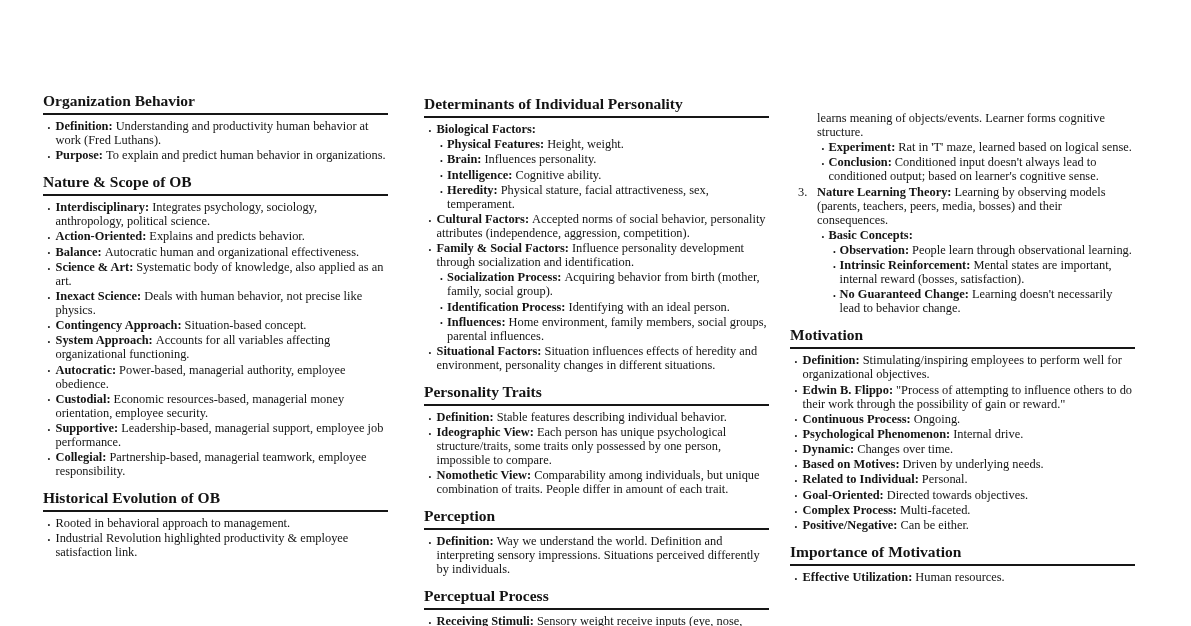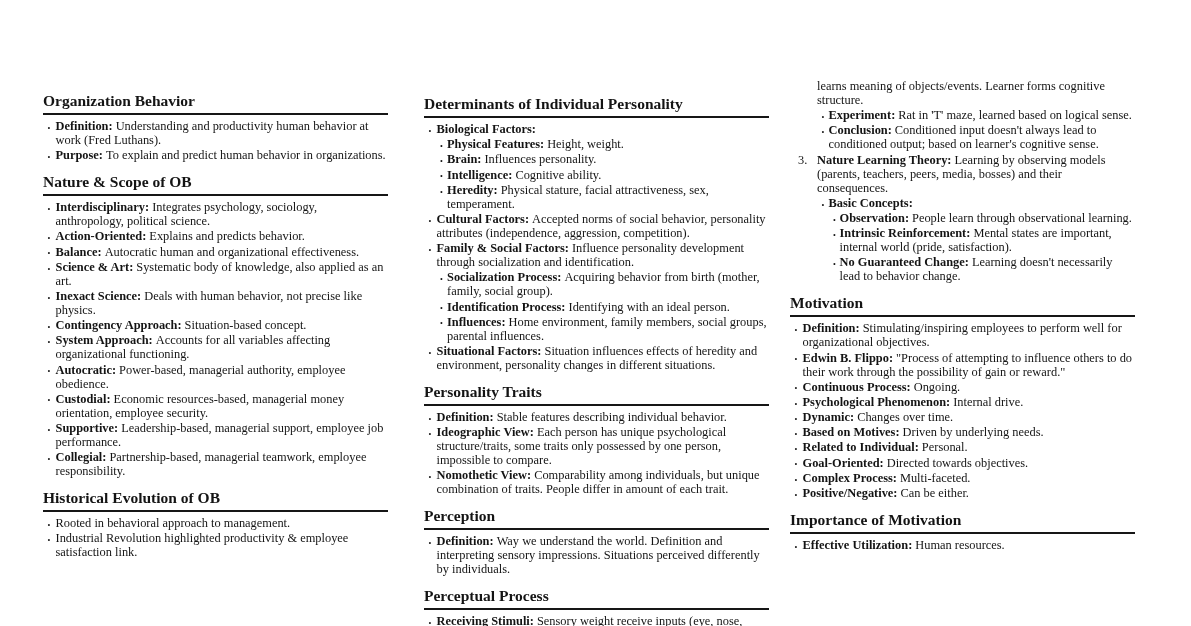--- a/index.html
+++ b/index.html
@@ -43,21 +43,21 @@
 
   .marker { position: absolute; }
   .marker.bullet { font-size: 8px; top: 2.8px; }
   .marker.number { font-size: 12.4px; top: 0; }
 
   .lv-b0   { padding-left: 12.5px; }
   .lv-b1   { padding-left: 23px; }
   .lv-n0   { padding-left: 27px; }
   .lv-nb1  { padding-left: 38.5px; }
   .lv-nb2  { padding-left: 49.5px; }
-  .lv-cont { padding-left: 27px; }
+  .lv-cont { padding-left: 27px; margin-top: 32px; }
 
   .lv-b0  > .marker { left: 4.5px; }
   .lv-b1  > .marker { left: 16px; }
   .lv-n0  > .marker { left: 8px; }
   .lv-nb1 > .marker { left: 31.5px; }
   .lv-nb2 > .marker { left: 43px; }
 </style>
 </head>
 <body>
 
@@ -121,21 +121,21 @@
       </div>
     </section>
   <section class="column col-3">
       <div class="list">
         <div class="item lv-cont"><span class="item-text">learns meaning of objects/events. Learner forms cognitive structure.</span></div>
         <div class="item lv-nb1"><span class="marker bullet">•</span><span class="item-label">Experiment:</span><span class="item-text">Rat in 'T' maze, learned based on logical sense.</span></div>
         <div class="item lv-nb1"><span class="marker bullet">•</span><span class="item-label">Conclusion:</span><span class="item-text">Conditioned input doesn't always lead to conditioned output; based on learner's cognitive sense.</span></div>
         <div class="item lv-n0"><span class="marker number">3.</span><span class="item-label">Nature Learning Theory:</span><span class="item-text">Learning by observing models (parents, teachers, peers, media, bosses) and their consequences.</span></div>
         <div class="item lv-nb1"><span class="marker bullet">•</span><span class="item-label">Basic Concepts:</span></div>
         <div class="item lv-nb2"><span class="marker bullet">•</span><span class="item-label">Observation:</span><span class="item-text">People learn through observational learning.</span></div>
-        <div class="item lv-nb2"><span class="marker bullet">•</span><span class="item-label">Intrinsic Reinforcement:</span><span class="item-text">Mental states are important, internal world (pride, satisfaction).</span></div>
+        <div class="item lv-nb2"><span class="marker bullet">•</span><span class="item-label">Intrinsic Reinforcement:</span><span class="item-text">Mental states are important, internal reward (bosses, satisfaction).</span></div>
         <div class="item lv-nb2"><span class="marker bullet">•</span><span class="item-label">No Guaranteed Change:</span><span class="item-text">Learning doesn't necessarily lead to behavior change.</span></div>
       </div>
       <div class="heading">Motivation</div>
       <div class="list">
         <div class="item lv-b0"><span class="marker bullet">•</span><span class="item-label">Definition:</span><span class="item-text">Stimulating/inspiring employees to perform well for organizational objectives.</span></div>
         <div class="item lv-b0"><span class="marker bullet">•</span><span class="item-label">Edwin B. Flippo:</span><span class="item-text">"Process of attempting to influence others to do their work through the possibility of gain or reward."</span></div>
       </div>
       <div class="list">
         <div class="item lv-b0"><span class="marker bullet">•</span><span class="item-label">Continuous Process:</span><span class="item-text">Ongoing.</span></div>
         <div class="item lv-b0"><span class="marker bullet">•</span><span class="item-label">Psychological Phenomenon:</span><span class="item-text">Internal drive.</span></div>

